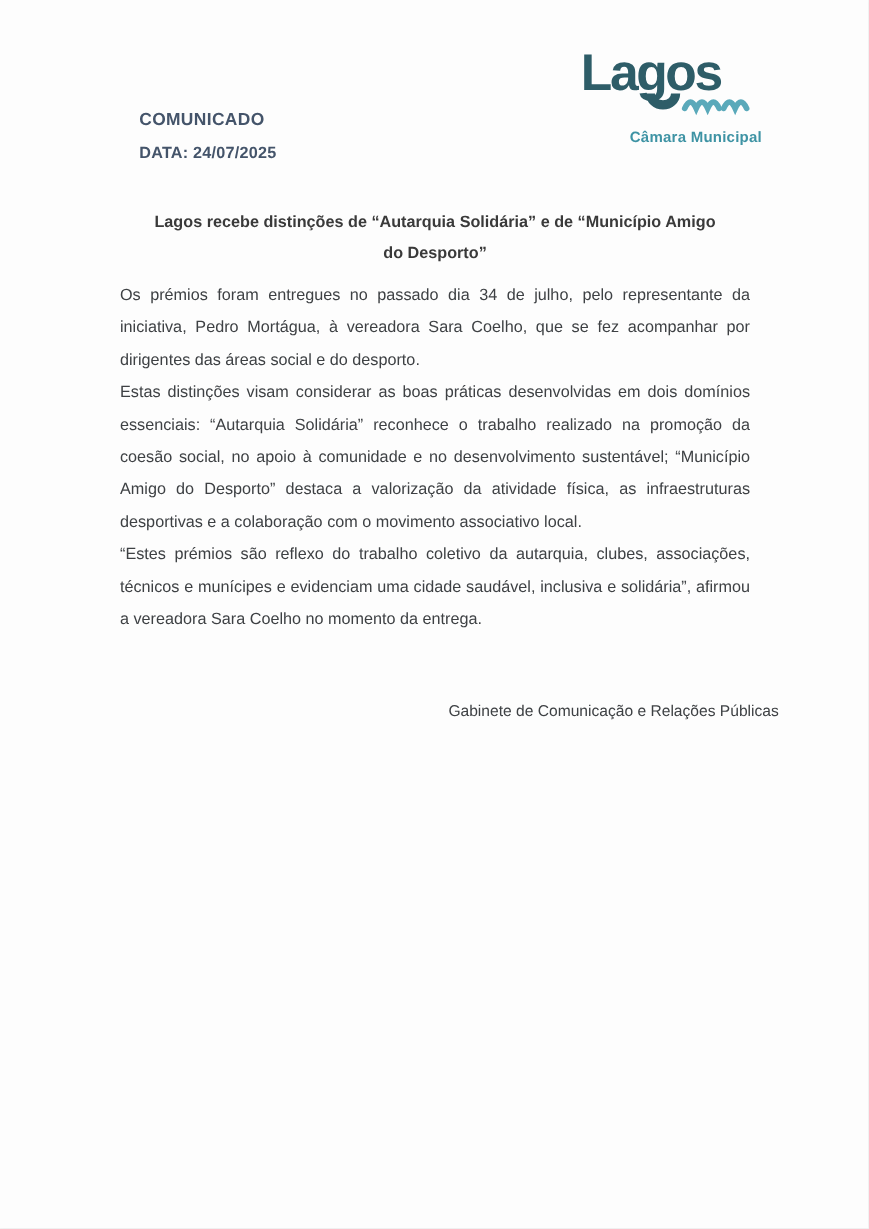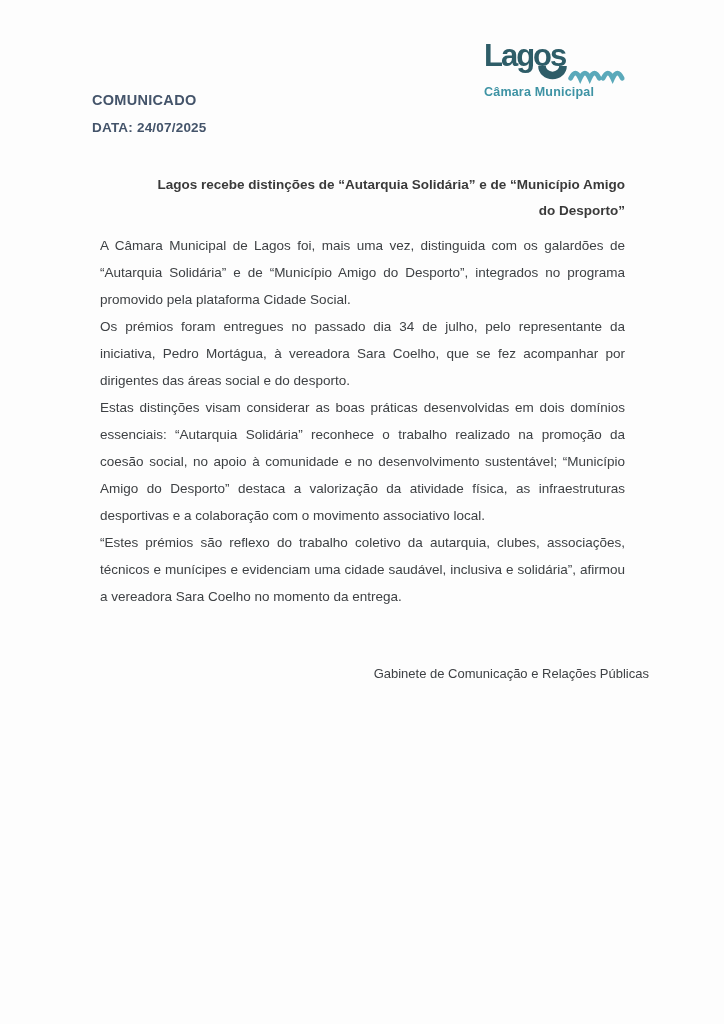--- a/index.html
+++ b/index.html
@@ -9,46 +9,46 @@
     width:724px; height:1024px;
     margin:0 auto;
     background:#fdfdfd;
     font-family:"Liberation Sans","DejaVu Sans",sans-serif;
     overflow:hidden;
     box-shadow:0 0 4px rgba(0,0,0,.15);
   }
 
   
   .kicker-block {
-    position:absolute; left:92px; top:92px;
+    position:absolute; left:116px; top:92px;
     color:#44546a; font-weight:bold;
   }
   .kicker { font-size:14.5px; letter-spacing:.3px; }
   .date   { font-size:13.5px; margin-top:12px; letter-spacing:.2px; }
 
   .logo { position:absolute; top:40px; right:88px; width:152px; }
   .logo-wordmark {
-    font-size:31px; font-weight:bold; line-height:1;
+    font-size:43px; font-weight:bold; line-height:1;
     color:#2e5d68; letter-spacing:-2px; text-align:left;
   }
   .logo-waves { display:block; width:100px; height:21px; margin:-7px 2px 0 auto; }
   .logo-subtitle {
     font-size:12.5px; font-weight:bold; color:#3e93a4;
-    text-align:left; padding-right:1px; margin-top:0; letter-spacing:.2px;
+    text-align:right; padding-right:1px; margin-top:10px; letter-spacing:.2px;
   }
 
   
   .content {
     position:absolute; left:100px; top:172px; width:525px;
     color:#3e4144;
   }
   .title {
     margin:0 0 8px 0;
     font-size:13.5px; font-weight:bold; color:#3a3a3a;
-    line-height:26px; text-align:right;
+    line-height:26px; text-align:center;
   }
   .title span { display:block; white-space:nowrap; }
 
   .body-text p {
     margin:0;
     font-size:13.5px; line-height:27px;
     text-align:justify;
   }
 
   .signature {
@@ -77,21 +77,20 @@
     <div class="logo-subtitle">Câmara Municipal</div>
   </div>
 
   <main class="content">
     <h1 class="title">
       <span>Lagos recebe distinções de “Autarquia Solidária” e de “Município Amigo</span>
       <span>do Desporto”</span>
     </h1>
 
     <div class="body-text">
-      <p>A Câmara Municipal de Lagos foi, mais uma vez, distinguida com os galardões de “Autarquia Solidária” e de “Município Amigo do Desporto”, integrados no programa promovido pela plataforma Cidade Social.</p>
       <p>Os prémios foram entregues no passado dia 34 de julho, pelo representante da iniciativa, Pedro Mortágua, à vereadora Sara Coelho, que se fez acompanhar por dirigentes das áreas social e do desporto.</p>
       <p>Estas distinções visam considerar as boas práticas desenvolvidas em dois domínios essenciais: “Autarquia Solidária” reconhece o trabalho realizado na promoção da coesão social, no apoio à comunidade e no desenvolvimento sustentável; “Município Amigo do Desporto” destaca a valorização da atividade física, as infraestruturas desportivas e a colaboração com o movimento associativo local.</p>
       <p>“Estes prémios são reflexo do trabalho coletivo da autarquia, clubes, associações, técnicos e munícipes e evidenciam uma cidade saudável, inclusiva e solidária”, afirmou a vereadora Sara Coelho no momento da entrega.</p>
     </div>
 
     <p class="signature">Gabinete de Comunicação e Relações Públicas</p>
   </main>
 
 </div>
 

